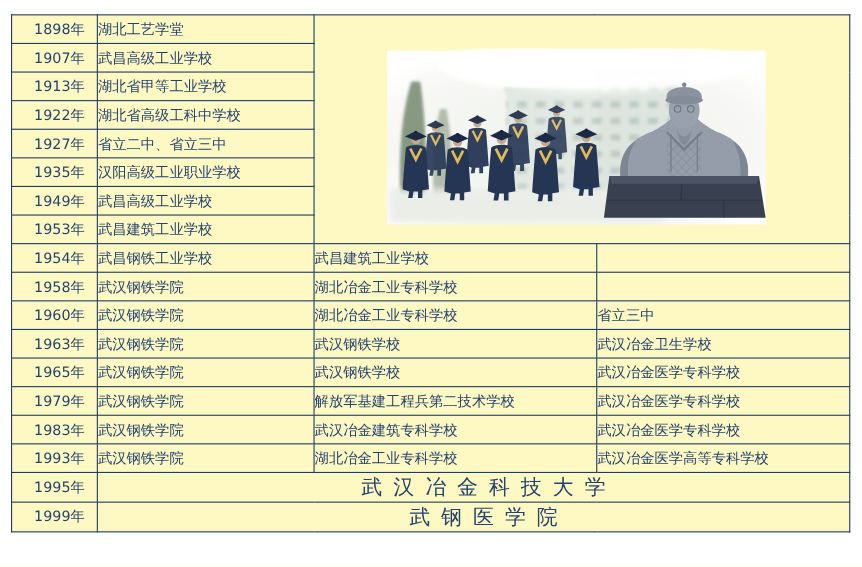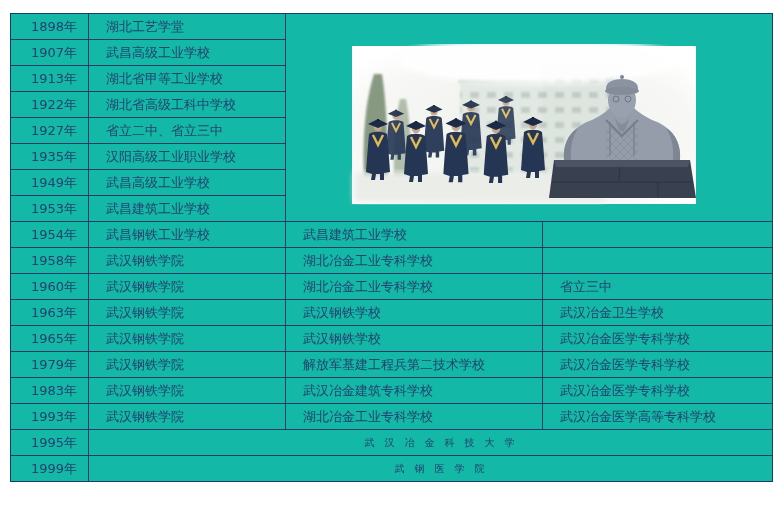--- a/index.html
+++ b/index.html
@@ -4,38 +4,38 @@
 <style>
   html,body{margin:0;padding:0;}
   body{
     width:784px;height:515px;overflow:hidden;background:#ffffff;
     font-family:"DejaVu Sans","Liberation Sans",sans-serif;
     position:relative;
   }
   .table-wrap{position:absolute;left:10px;top:13px;}
   table{
     border-collapse:collapse;table-layout:fixed;width:762px;
-    background:#14b8a6;
+    background:#fef9c3;
   }
   td{
     border:1px solid #1e3a66;
     height:25px;
     font-size:13px;
     color:#24426f;
     padding:0;
     vertical-align:middle;
     white-space:nowrap;
     overflow:hidden;
   }
   td.year-cell{padding-left:20px;}
-  td.school-cell{padding-left:17px;}
+  td.school-cell{padding-left:0;}
   td.merged-cell{
     text-align:center;
     letter-spacing:10px;
-    font-size:10px;
+    font-size:19px;
     padding-left:28px;
   }
   td.photo-cell{padding:0;vertical-align:top;}
   .photo-box{width:485px;height:206px;position:relative;}
   .photo-box svg{position:absolute;left:62px;top:30px;display:block;}
 </style>
 </head>
 <body>
 
 <div class="table-wrap">

